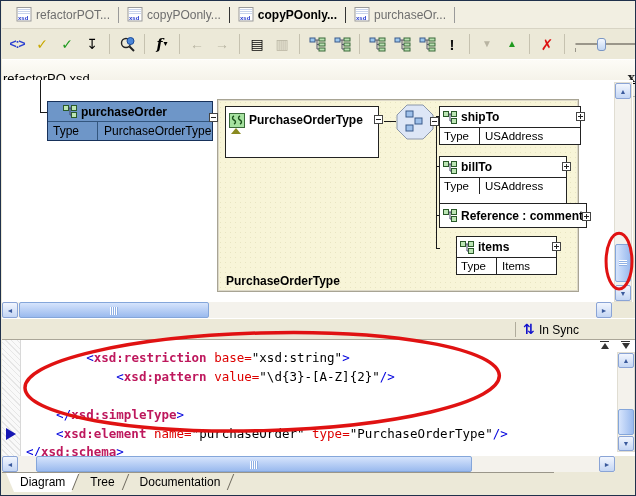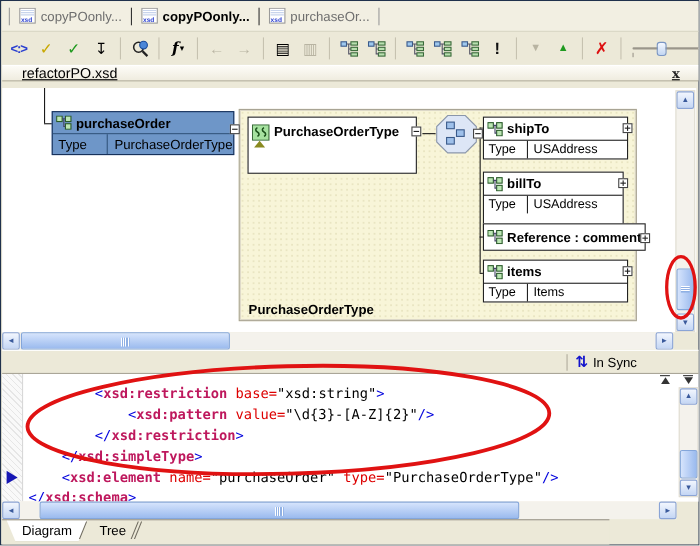--- a/index.html
+++ b/index.html
@@ -28,31 +28,31 @@
   .g-func { font-family:"DejaVu Serif",serif; font-style:italic; font-weight:bold; font-size:14px; }
   .g-caret { font-size:8px; margin-left:1px; }
   .g-excl { color:#111; font-weight:bold; font-size:15px; }
   .g-x { color:#dd1111; font-weight:bold; font-size:15px; }
   .slider { position:relative; width:120px; height:18px; flex:0 0 auto; }
   .slider .track { position:absolute; left:4px; right:4px; top:8px; height:2px; background:#fff; border:1px solid #9a968a; border-radius:2px; }
   .slider .tick { position:absolute; top:13px; width:1px; height:4px; background:#9a968a; }
   .slider .thumb { position:absolute; left:26px; top:3px; width:9px; height:13px; background:linear-gradient(#f4f8ff,#c2d6f2); border:1px solid #7a96c4; border-radius:3px; }
 
   
-  .docbar { position:absolute; left:1px; top:58px; width:634px; height:15px; background:linear-gradient(#fdfcf7,#efecdf); border-top:1px solid #fff; border-bottom:1px solid #b4b09e; display:flex; align-items:center; padding:0 18px;text-decoration:underline; }
+  .docbar { position:absolute; left:1px; top:58px; width:634px; height:38px; background:linear-gradient(#fdfcf7,#efecdf); border-top:1px solid #fff; border-bottom:1px solid #b4b09e; display:flex; align-items:center; padding:0 1px;text-decoration:underline; }
   .docbar .title { font-size:13px; }
   .docbar .winx { margin-left:auto; font-family:"DejaVu Serif",serif; font-weight:bold; font-size:12px; color:#222; }
 
   
   .diagram { position:absolute; left:1px; top:79px; width:631px; height:222px; background:#fff; overflow:visible; }
   .line { position:absolute; background:#1a1a1a; }
   .line.blue { background:#3348c0; }
 
   .pobox { position:absolute; left:45px; top:21px; width:166px; height:40px; background:#6e96c8; border:1px solid #17315a; }
-  .pobox .hd { display:flex; align-items:center; gap:3px; height:20px; padding-left:3px; border-bottom:1px solid #33567e; font-weight:bold; }
+  .pobox .hd { display:flex; align-items:center; gap:3px; height:20px; padding-left:15px; border-bottom:1px solid #33567e; font-weight:bold; }
   .pobox .row { display:flex; height:18px; align-items:center; }
   .pobox .c1 { width:50px; padding-left:5px; border-right:1px solid #33567e; height:100%; display:flex; align-items:center; }
   .pobox .c2 { padding-left:6px; }
 
   .handle { position:absolute; width:9px; height:9px; background:#fff; border:1px solid #444; z-index:5; }
   .handle i { position:absolute; left:1px; right:1px; top:3px; height:1px; background:#222; display:block; }
   .phandle { position:absolute; width:9px; height:9px; background:#fff; border:1px solid #444; z-index:5; }
   .phandle i, .phandle b { position:absolute; background:#222; display:block; }
   .phandle i { left:1px; right:1px; top:3px; height:1px; }
   .phandle b { left:3px; top:1px; bottom:1px; width:1px; }
@@ -150,20 +150,27 @@
       </symbol>
       <symbol id="sym-find" viewBox="0 0 17 17">
         <circle cx="7" cy="7" r="4.5" fill="none" stroke="#222" stroke-width="1.4"></circle>
         <line x1="10.5" y1="10.5" x2="15" y2="15" stroke="#222" stroke-width="2"></line>
         <circle cx="11.5" cy="5" r="3.5" fill="#4a86d8" stroke="#1a4a9a"></circle>
       </symbol>
     </defs>
   </svg>
 
   <div class="tabbar">
+    <div class="ftab">
+      <svg class="xsdico">
+          <use href="#sym-xsd"></use>
+          <text x="2" y="13" font-size="6" fill="#2a3fd0" font-weight="bold">xsd</text>
+        </svg>
+      <span>refactorPOT...</span>
+    </div>
     <div class="ftab-sep"></div>
     <div class="ftab">
       <svg class="xsdico">
           <use href="#sym-xsd"></use>
           <text x="2" y="13" font-size="6" fill="#2a3fd0" font-weight="bold">xsd</text>
         </svg>
       <span>copyPOonly...</span>
     </div>
     <div class="ftab-sep dark"></div>
     <div class="ftab active">
@@ -327,21 +334,21 @@
           <i></i>
         </div>
       <div class="line" style="left:216px;top:21px;width:6px;height:1px"></div>
 
       <div class="line" style="left:218px;top:16px;width:1px;height:132px"></div>
       <div class="line" style="left:218px;top:16px;width:4px;height:1px"></div>
       <div class="line" style="left:218px;top:66px;width:4px;height:1px"></div>
       <div class="line" style="left:218px;top:115px;width:4px;height:1px"></div>
       <div class="line" style="left:218px;top:148px;width:4px;height:1px"></div>
 
-      <div class="dbox" style="left:221px;top:6px;width:132px;height:39px">
+      <div class="dbox" style="left:221px;top:6px;width:142px;height:39px">
         <div class="hd">
           <svg class="elico">
               <use href="#sym-el"></use>
             </svg>
           <span>shipTo</span>
         </div>
         <div class="row">
           <span class="c1">Type</span>
           <span class="c2">USAddress</span>
         </div>
@@ -374,21 +381,21 @@
               <use href="#sym-el"></use>
             </svg>
           <span>Reference :   comment</span>
         </div>
         <div class="phandle" style="right:-5px;top:8px">
             <i></i>
             <b></b>
           </div>
       </div>
 
-      <div class="dbox" style="left:221px;top:136px;width:132px;height:39px">
+      <div class="dbox" style="left:238px;top:136px;width:101px;height:39px">
         <div class="hd">
           <svg class="elico">
               <use href="#sym-el"></use>
             </svg>
           <span>items</span>
         </div>
         <div class="row">
           <span class="c1">Type</span>
           <span class="c2">Items</span>
         </div>
@@ -439,21 +446,20 @@
       <span class="colico dn">
           <span class="bar"></span>
           <span class="tri"></span>
         </span>
     </div>
     <div class="gutter"></div>
     <div class="marker"></div>
 
     <div class="code-line" style="top:10px"><span class="val">        </span><span class="br">&lt;</span><span class="tag">xsd:restriction</span><span class="val"> </span><span class="att">base=</span><span class="val">"xsd:string"</span><span class="br">&gt;</span></div>
     <div class="code-line" style="top:29px"><span class="val">            </span><span class="br">&lt;</span><span class="tag">xsd:pattern</span><span class="val"> </span><span class="att">value=</span><span class="val">"\d{3}-[A-Z]{2}"</span><span class="br">/&gt;</span></div>
-    <div class="code-line" style="top:48px"><span class="val">        </span><span class="br">&lt;/</span><span class="tag">xsd:restriction</span><span class="br">&gt;</span></div>
     <div class="code-line" style="top:67px"><span class="val">    </span><span class="br">&lt;/</span><span class="tag">xsd:simpleType</span><span class="br">&gt;</span></div>
     <div class="code-line" style="top:86px"><span class="val">    </span><span class="br">&lt;</span><span class="tag">xsd:element</span><span class="val"> </span><span class="att">name=</span><span class="val">"purchaseOrder"</span><span class="val"> </span><span class="att">type=</span><span class="val">"PurchaseOrderType"</span><span class="br">/&gt;</span></div>
     <div class="code-line" style="top:104px"><span class="br">&lt;/</span><span class="tag">xsd:schema</span><span class="br">&gt;</span></div>
 
     <div class="sb-v" style="left:615px;top:12px;height:100px">
       <span class="sb-btn" style="left:0;top:0;width:16px;height:15px">
           <span style="font-size:7px">▲</span>
         </span>
       <div class="sb-thumb" style="left:0;top:56px;width:16px;height:26px"></div>
       <span class="sb-btn" style="left:0;bottom:0;width:16px;height:15px">
@@ -472,20 +478,21 @@
     <span class="sb-btn" style="right:0;top:0;width:16px;height:16px">
         <span style="font-size:7px">►</span>
       </span>
   </div>
 
   <div class="bottombar">
     <div class="btab active"><span>Diagram</span></div>
     <div class="btab-sep"></div>
     <div class="btab"><span>Tree</span></div>
     <div class="btab-sep"></div>
+    <div class="btab"><span>Documentation</span></div>
     <div class="btab-sep"></div>
   </div>
 
   <svg class="overlay" viewBox="0 0 636 496">
     <ellipse cx="262" cy="382" rx="238" ry="49" fill="none" stroke="#e01212" stroke-width="3.5" transform="rotate(-1.5 262 382)"></ellipse>
     <ellipse cx="620" cy="261" rx="13" ry="28" fill="none" stroke="#e01212" stroke-width="3"></ellipse>
   </svg>
 
 </div>
 

